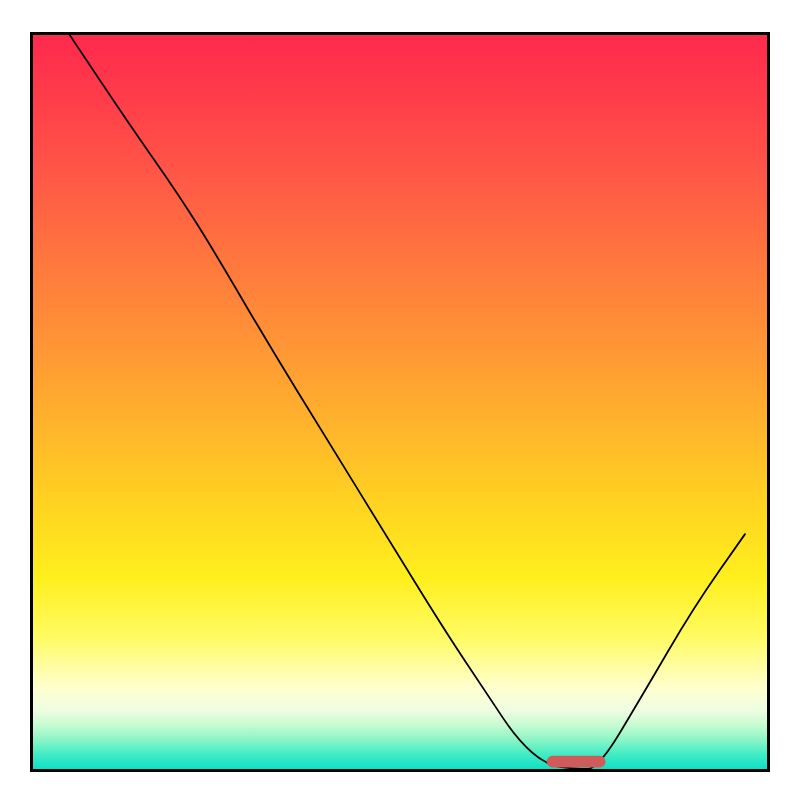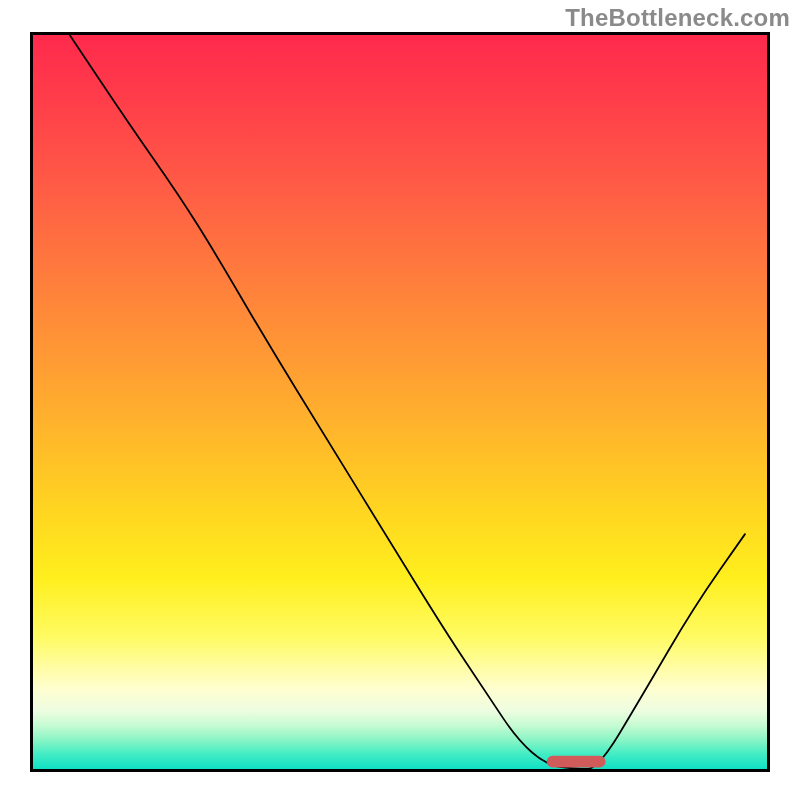--- a/index.html
+++ b/index.html
@@ -83,21 +83,20 @@
   }
   svg.curve .marker {
     fill: #d15a5a;
     stroke: none;
   }
 </style>
 </head>
 <body>
 <div class="wrap">
 
-  <div class="watermark">TheBottleneck.com</div>
 
   <div class="plot-outer">
     <div class="plot-inner">
       <div class="gradient"></div>
       <svg class="curve" viewBox="0 0 1000 1000" preserveAspectRatio="none">
         <path class="line" d="M 50 0 Q 50 0 90 60 Q 130 120 165 170 Q 200 220 225 260 Q 250 300 285 360 Q 320 420 360 485 Q 400 550 440 615 Q 480 680 520 745 Q 560 810 590 855 Q 620 900 640 930 Q 660 960 680 977.5 Q 700 995 720 997.5 Q 740 1000 755 1000 Q 770 1000 800 950 Q 830 900 865 840 Q 900 780 935 730 T 970 680"></path>
         <rect class="marker" x="700" y="982" width="80" height="16" rx="8" ry="8"></rect>
       </svg>
     </div>
   </div>

